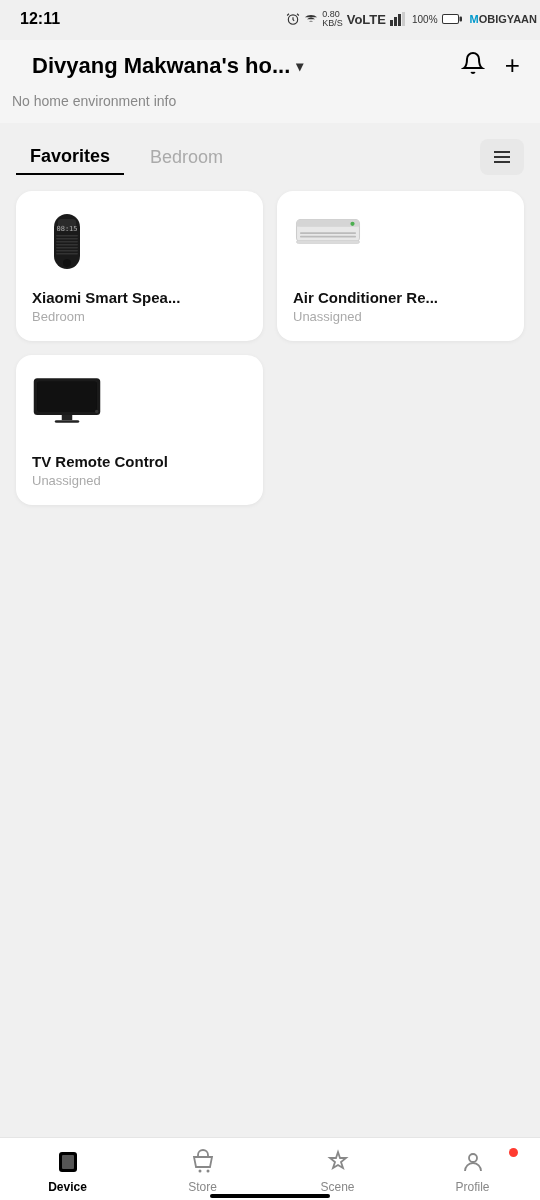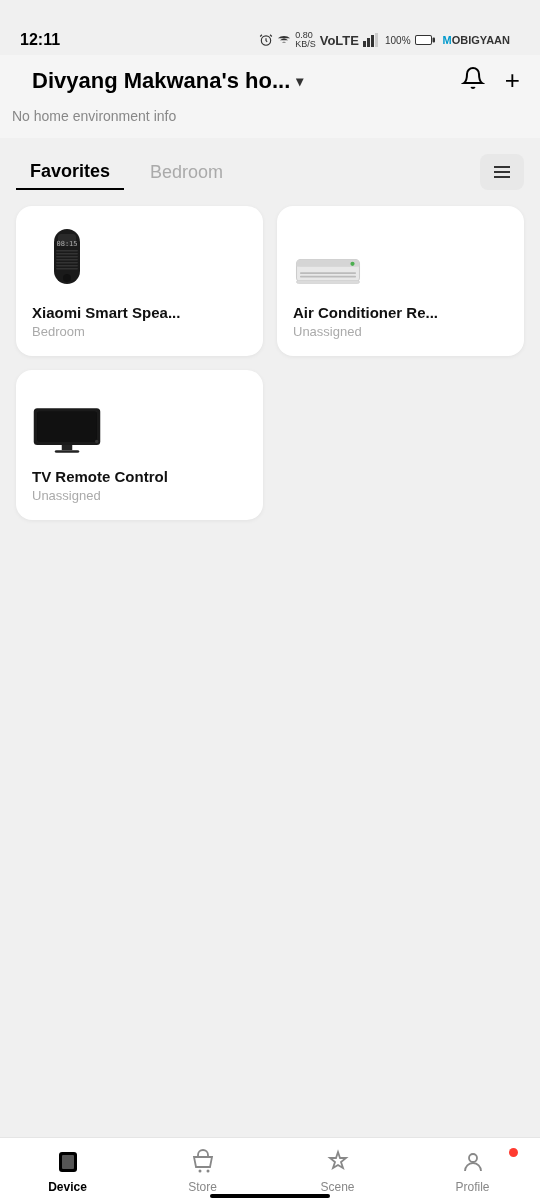--- a/index.html
+++ b/index.html
@@ -11,24 +11,23 @@
       font-family: 'Arial', sans-serif;
       position: relative;
       overflow-x: hidden;
     }
 
     
     .status-bar {
       background: #f0f0f0;
       display: flex;
       justify-content: space-between;
-      align-items: flex-end;
-      padding: 10px 30px 6px 20px;
+      align-items: flex-start;
+      padding: 10px 3px 6px 20px;
       height: 40px;
-      margin-top: 15px;
     }
     .status-time {
       font-size: 16px;
       font-weight: 600;
       color: #000;
     }
     .status-icons {
       display: flex;
       align-items: center;
       gap: 4px;
@@ -125,21 +124,21 @@
       display: flex;
       flex-direction: column;
       align-items: flex-start;
       min-height: 150px;
       box-shadow: 0 1px 4px rgba(0,0,0,0.06);
     }
     .device-icon-wrap {
       width: 70px;
       height: 70px;
       display: flex;
-      align-items: flex-end;
+      align-items: flex-start;
       justify-content: center;
       margin-bottom: 10px;
     }
     .device-name {
       font-size: 15px;
       font-weight: 600;
       color: #111;
       margin-bottom: 3px;
       word-break: break-word;
     }

